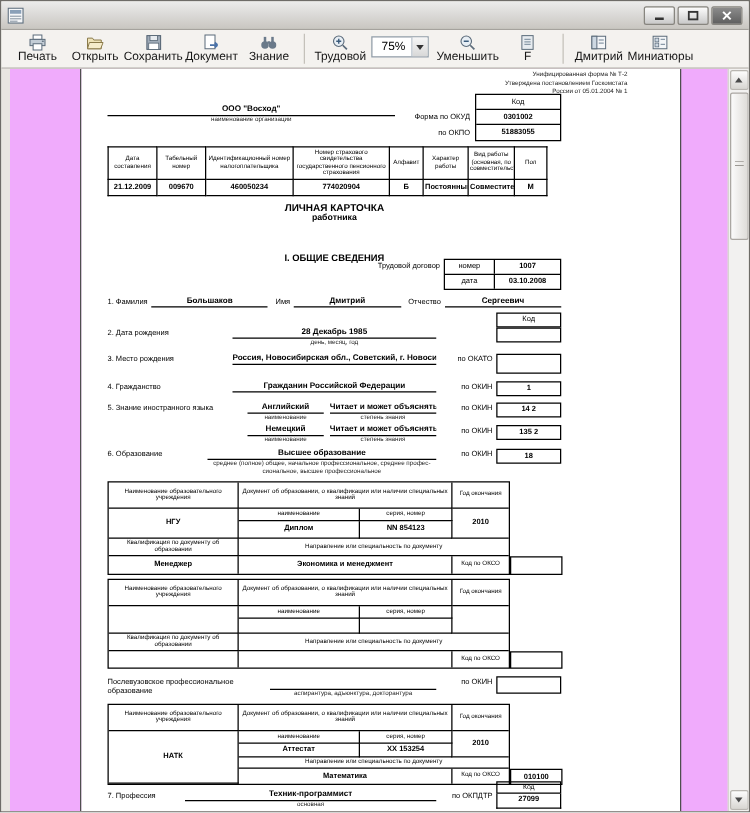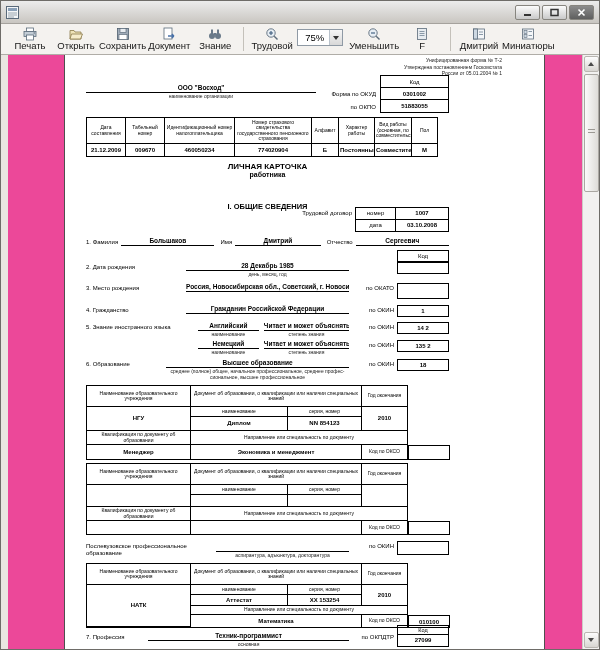--- a/index.html
+++ b/index.html
@@ -20,21 +20,21 @@
 .tbtn svg { width:14px; height:14px; display:block; }
 .tbtn .tlabel { line-height:10px; white-space:nowrap; }
 .tsep { width:1px; height:24px; background:#c4c1ba; margin:0 5px; flex:0 0 1px; }
 .zoombox { display:flex; align-items:center; height:17px; border:1px solid #8f9aa5; background:#fff; font-size:9.5px; margin:0 6px 8px 2px; align-self:flex-end; }
 .zoombox .zval { padding:0 5px 0 7px; }
 .zoombox .dd { width:13px; height:100%; border-left:1px solid #b9c2cb; background:linear-gradient(#f6f6f6,#d8d8d8); display:flex; align-items:center; justify-content:center; }
 .tri-dn { width:0; height:0; border-left:3px solid transparent; border-right:3px solid transparent; border-top:4px solid #333; }
 
 
 .content { flex:1 1 auto; display:flex; overflow:hidden; padding-left:7px; background:#e9e6e1; }
-.preview { flex:1 1 auto; background:#ec4899; position:relative; overflow:hidden; }
+.preview { flex:1 1 auto; background:#f0abfc; position:relative; overflow:hidden; }
 .page { position:absolute; left:57px; top:0; width:479px; height:100%; background:#fff; outline:1px solid #4f4f4f; overflow:hidden; color:#000; }
 .band { position:absolute; left:21px; top:0; width:363px; }
 .smallprint { position:absolute; top:2px; right:42px; text-align:right; font-size:5px; line-height:6.5px; color:#222; }
 
 
 .frow { display:flex; align-items:flex-start; }
 .flabel { font-size:6px; line-height:7px; flex:0 0 auto; padding-top:2px; }
 .fmid { flex:1 1 auto; min-width:0; }
 .fline { border-bottom:1px solid #000; text-align:center; font-size:6.5px; font-weight:bold; line-height:8px; height:9px; white-space:nowrap; overflow:hidden; }
 .fsub { text-align:center; font-size:5px; line-height:6px; color:#222; }

